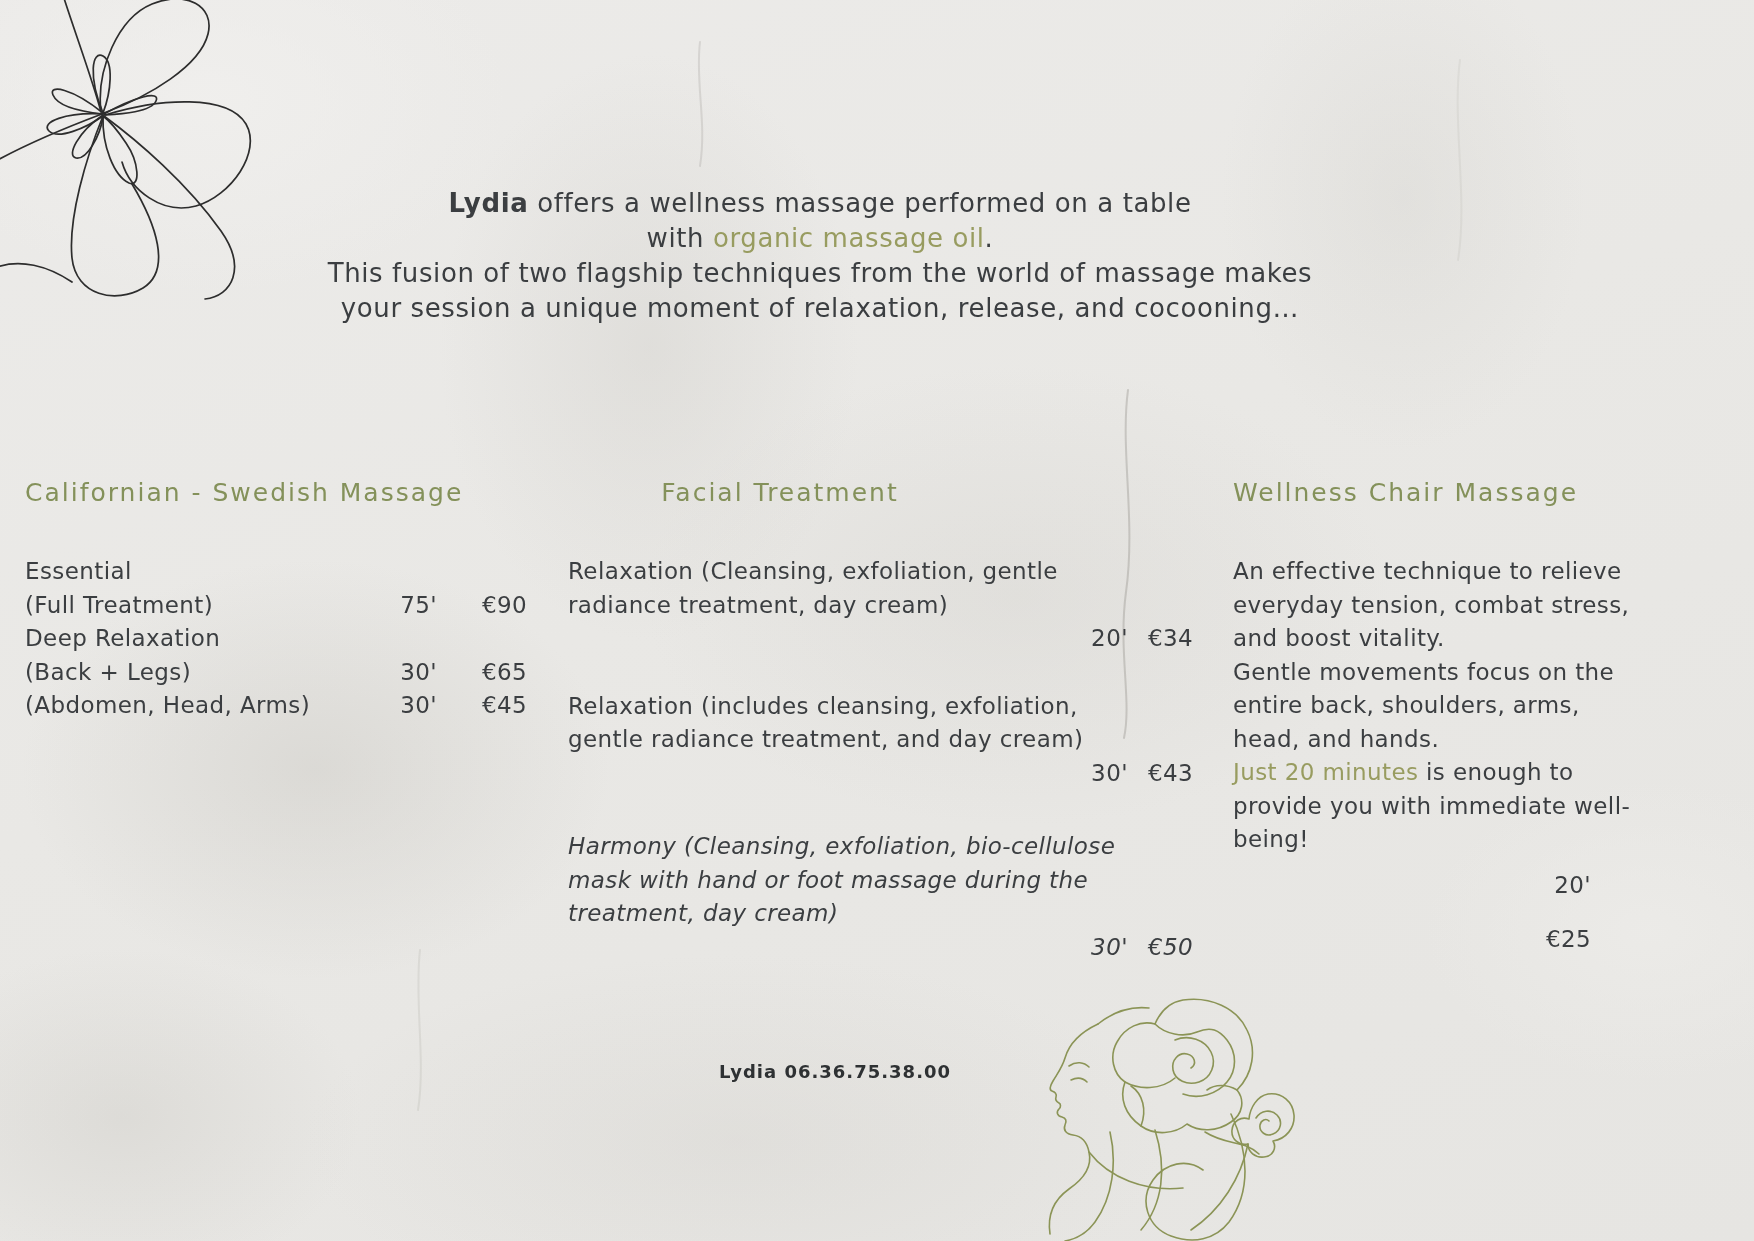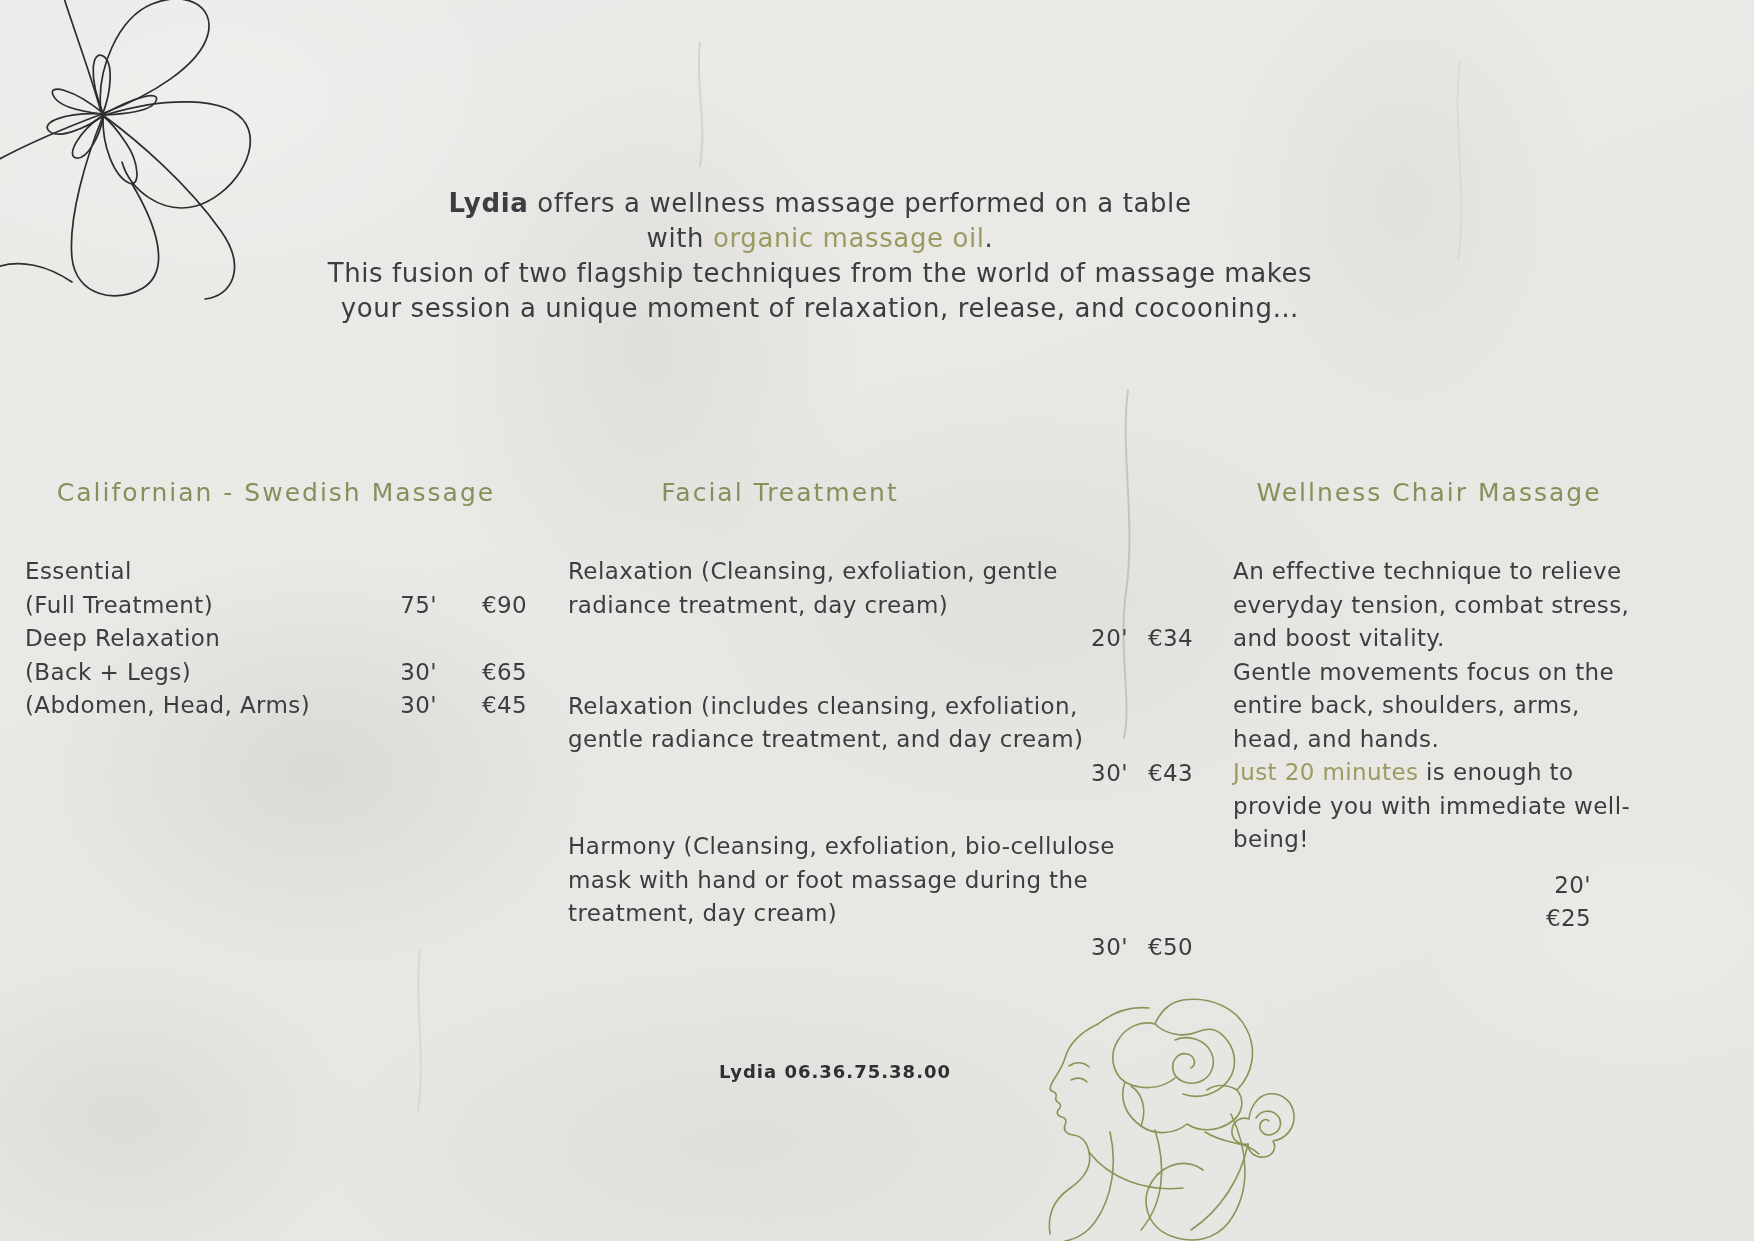--- a/index.html
+++ b/index.html
@@ -27,35 +27,35 @@
   
   .intro{
     position:absolute;left:0;top:186px;width:1640px;
     text-align:center;font-size:26px;line-height:35px;letter-spacing:0.6px;
   }
 
   
   .col{position:absolute;top:476px;font-size:23px;line-height:33.5px;letter-spacing:0.4px;}
   .heading{
     margin:0 0 45px 0;font-weight:normal;
-    font-size:25px;letter-spacing:2px;color:#84915a;line-height:34px;text-align:center;
+    font-size:25px;letter-spacing:2px;color:#84915a;line-height:34px;
   }
   .col1{left:25px;width:502px;}
   .col2{left:568px;width:625px;}
   .col3{left:1233px;width:392px;}
   .col2 .heading{width:424px;text-align:center;}
 
   .mrow{display:grid;grid-template-columns:1fr 90px 90px;}
   .mrow .dur,.mrow .prc{text-align:right;}
 
   .fitem .fprice{display:flex;justify-content:flex-end;gap:20px;}
   .fitem-gap1{margin-top:34px;}
-  .fitem-gap2{margin-top:40px;}
-
-  .c3price{ text-align:right;padding-right:34px;}
+  .fitem-gap2{margin-top:40px;font-style:italic;}
+
+  .c3price{ text-align:right;padding-right:34px;margin-top:21px;}
   .c3price.first{margin-top:12px;}
 
   
   .contact{
     position:absolute;left:0;top:1061px;width:1670px;text-align:center;
     font-size:18px;font-weight:bold;letter-spacing:1px;color:#2e3133;
   }
 
   
   .art-topleft{position:absolute;left:0;top:0;}

